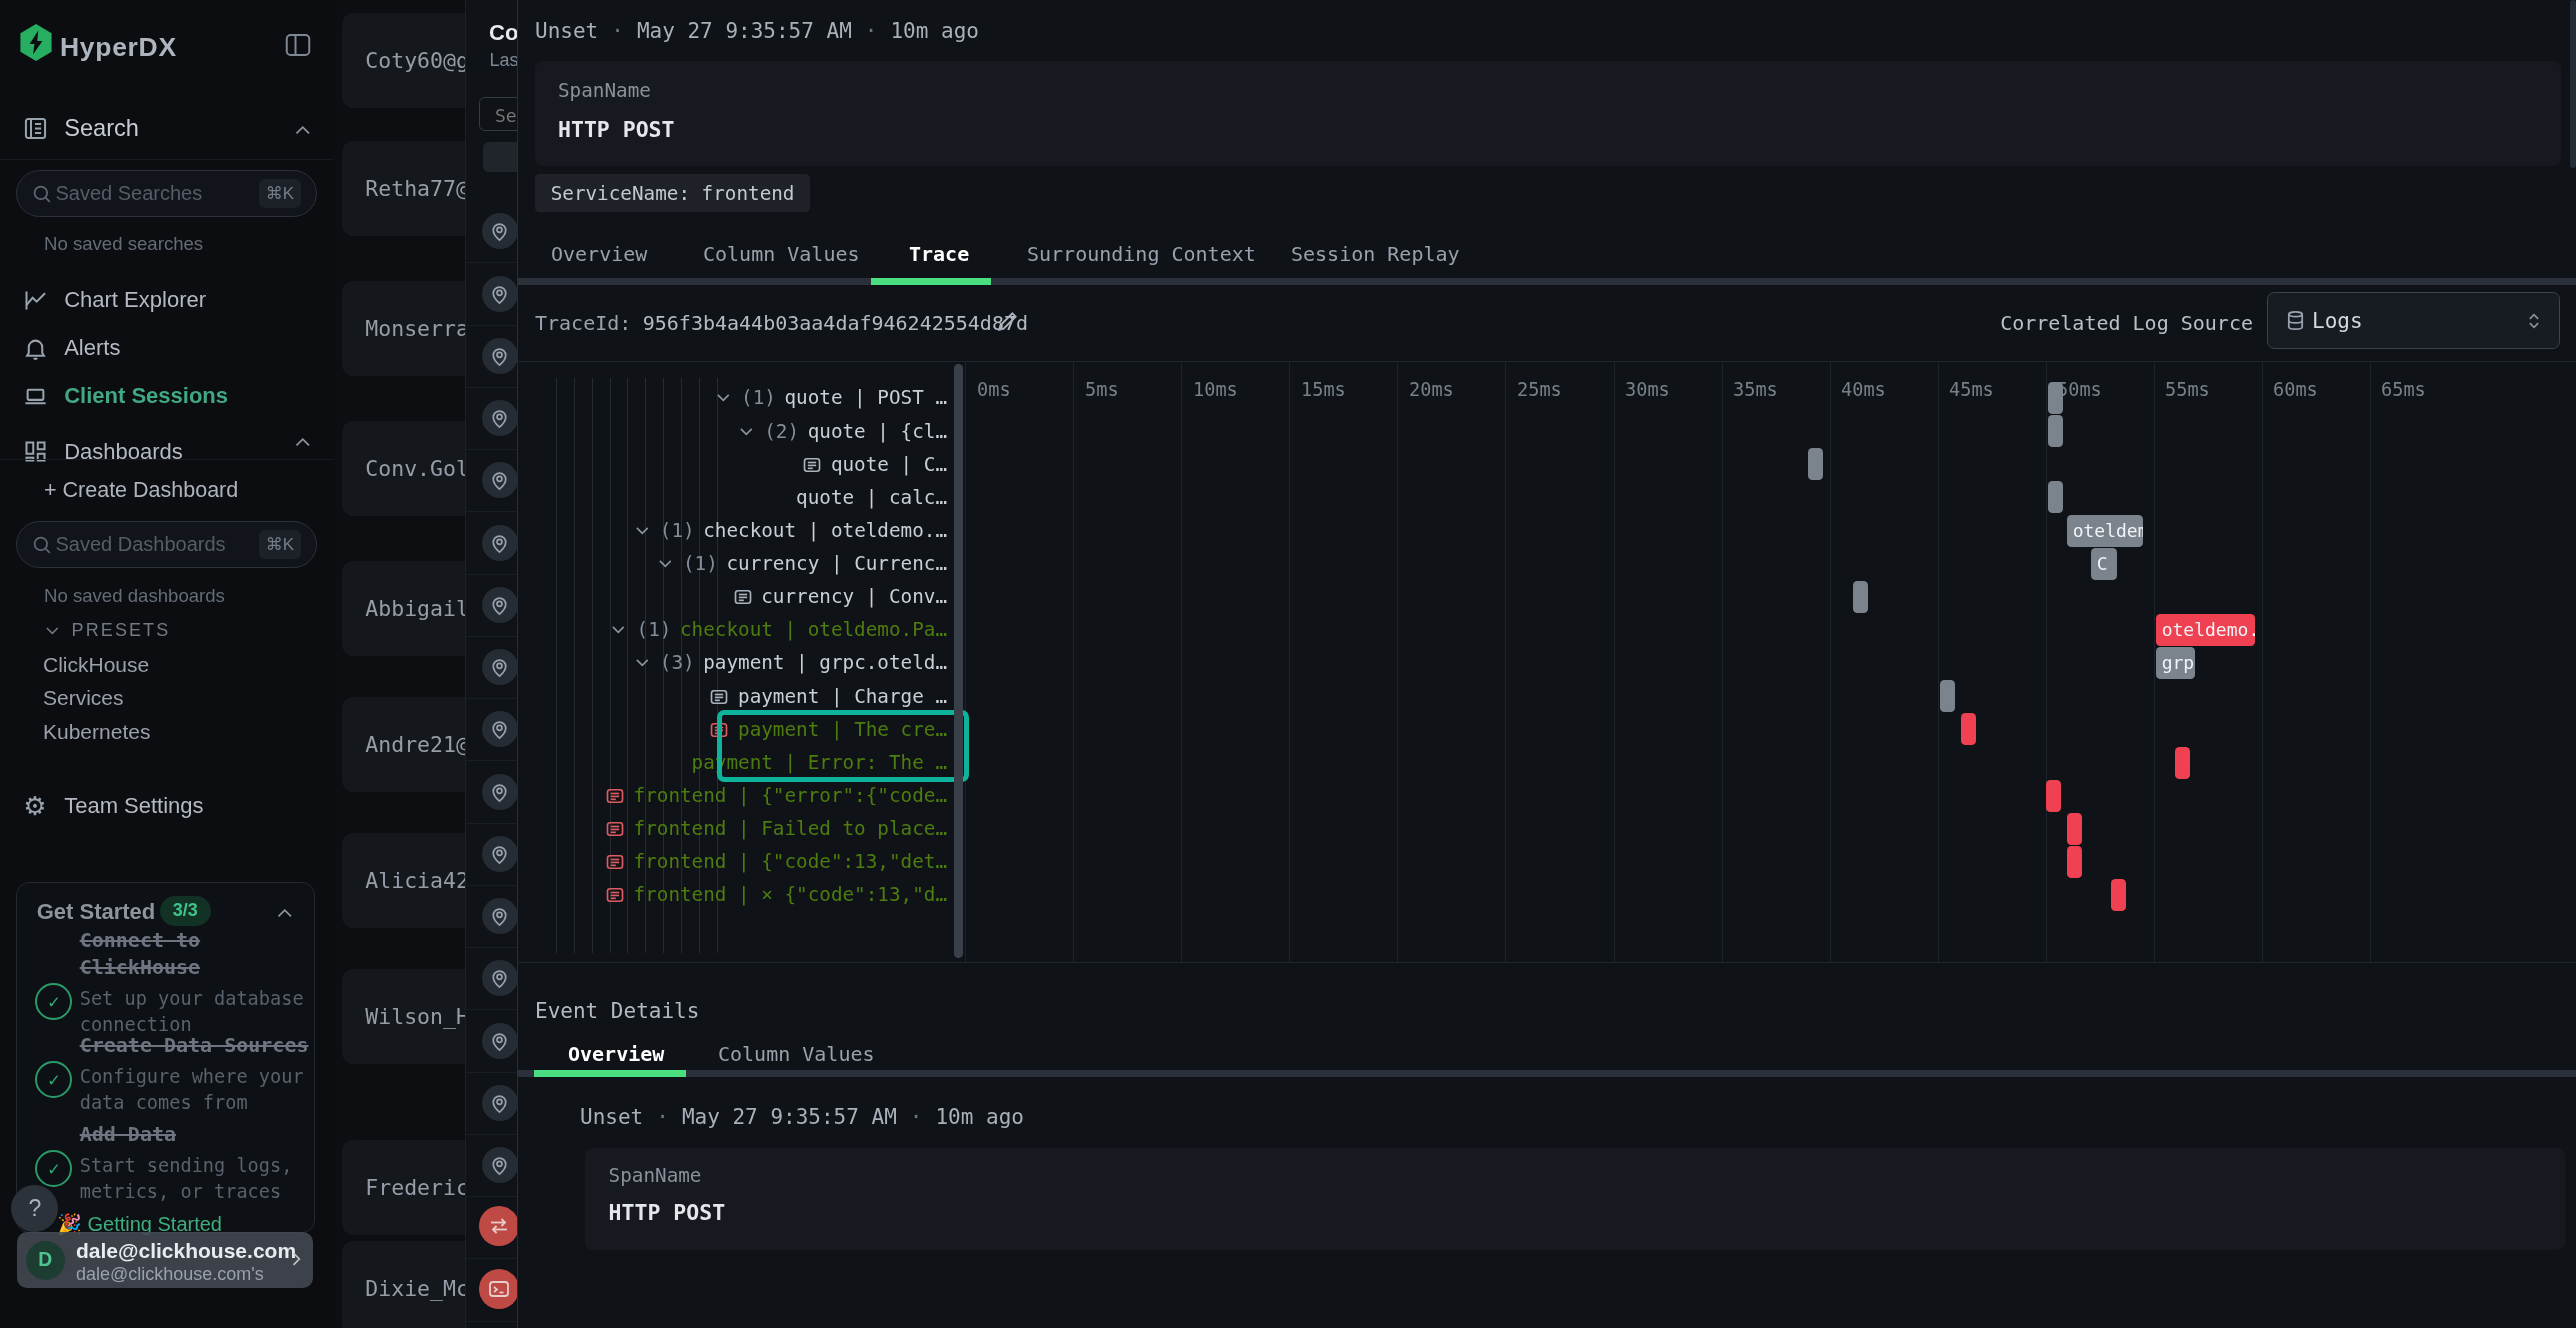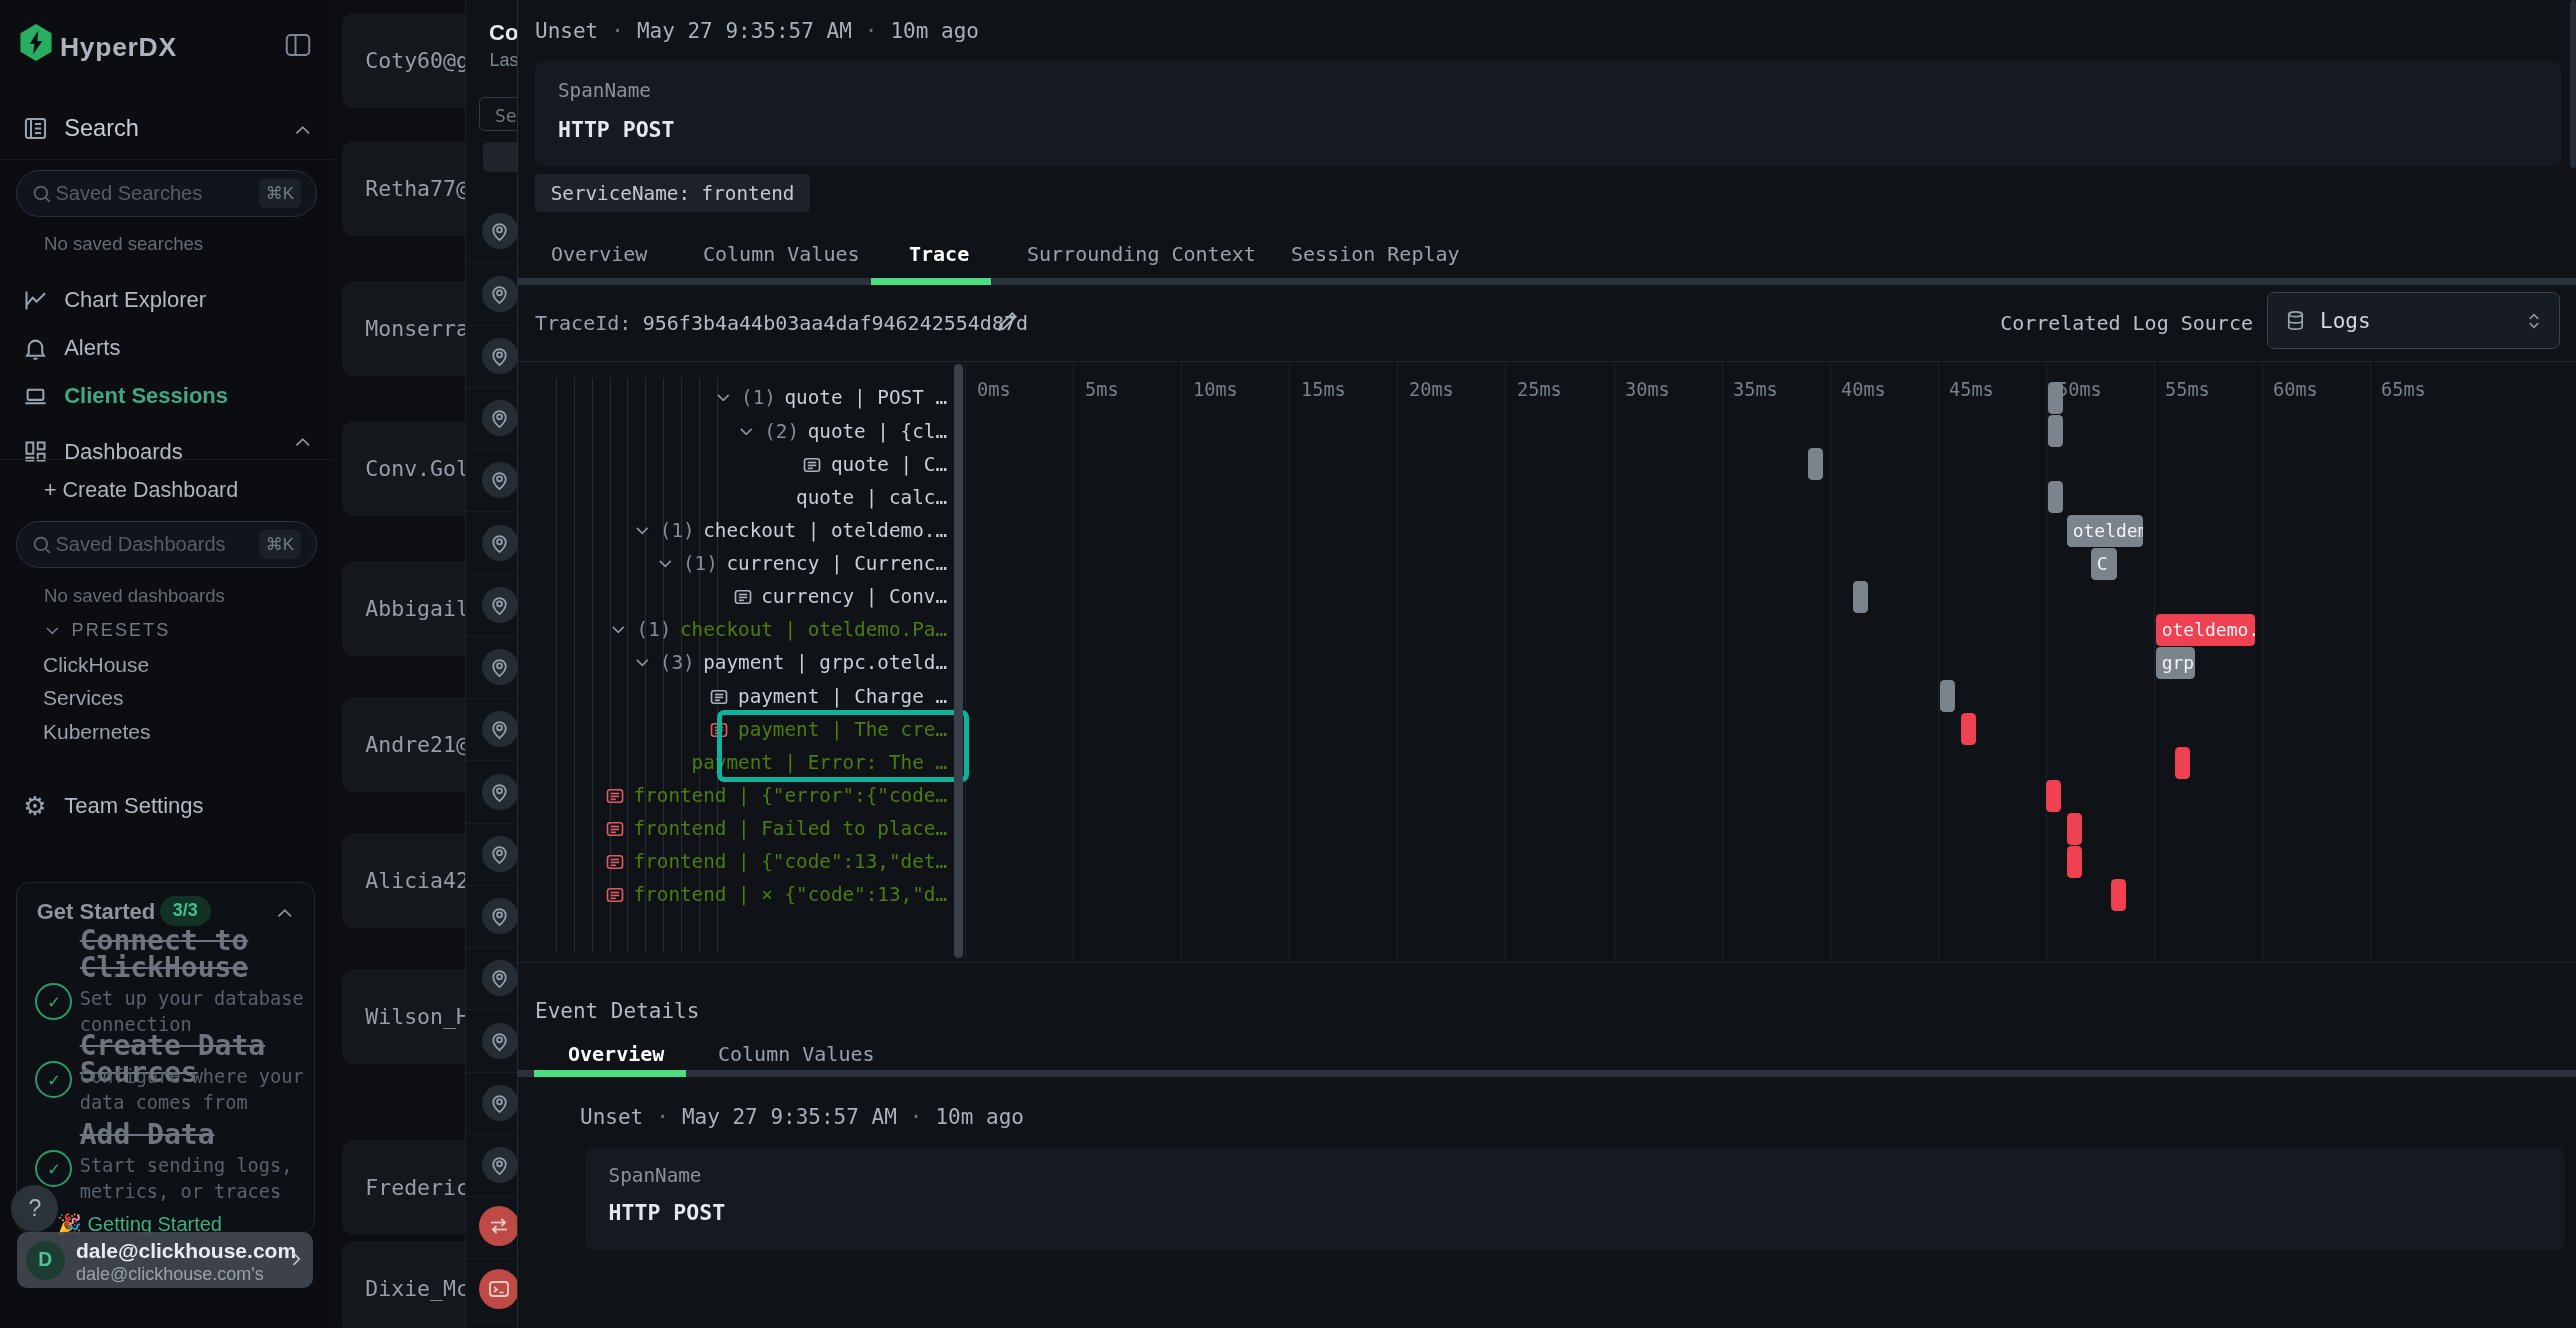--- a/index.html
+++ b/index.html
@@ -19,21 +19,21 @@
              display:flex;align-items:center;gap:1px;padding:0 14.3px;box-sizing:border-box;}
   .searchbox input{flex:1;background:transparent;border:none;outline:none;color:#8a929d;font-size:20px;font-family:inherit;min-width:0;}
   .searchbox input::placeholder{color:#555d67;}
   .kbd-chip{background:#1c2128;border-radius:5.7px;color:#737d88;font-size:17px;padding:4.3px 7.2px;}
   .muted-note{position:absolute;left:44px;font-size:18.6px;color:#646c77;}
   .preset{position:absolute;left:43px;font-size:21px;color:#9aa1ab;}
   #getstarted{position:absolute;left:15.7px;top:882px;width:299px;height:351px;border:1.4px solid #232931;border-radius:13px;background:#0d1014;box-sizing:border-box;}
   .gs-item{position:absolute;left:0;width:296px;}
   .gs-check{position:absolute;left:18.6px;width:33px;height:33px;border:2.1px solid #2b9a68;border-radius:50%;color:#2fae76;
             display:flex;align-items:center;justify-content:center;font-size:18.6px;}
-  .gs-title{position:absolute;left:63px;font-size:28px;font-weight:bold;color:#6e7580;text-decoration:line-through;line-height:27px;}
+  .gs-title{position:absolute;left:63px;font-size:20px;font-weight:bold;color:#6e7580;text-decoration:line-through;line-height:27px;}
   .gs-desc{position:absolute;left:63px;font-size:18.6px;color:#59616b;line-height:26px;}
   #userchip{position:absolute;left:17px;top:1232px;width:296px;height:56px;background:rgba(68,74,82,0.88);border-radius:10px;}
 
   
   #sessions{position:absolute;left:333px;top:0;width:132px;height:1328px;background:#0c0e12;overflow:hidden;}
   .sess-card{position:absolute;left:9.3px;width:157px;height:95px;background:#14171c;border-radius:11.4px;}
   .sess-name{position:absolute;left:23px;top:0;height:95px;display:flex;align-items:center;font-size:21.5px;color:#969da7;white-space:nowrap;}
 
   
   #minipanel{position:absolute;left:465px;top:0;width:52px;height:1328px;background:#0f1216;border-left:1.4px solid #1c2127;overflow:hidden;}
@@ -69,21 +69,21 @@
   .docicon{width:20px;height:20px;stroke:#aab2bc;fill:none;stroke-width:2;}
   .trow.err .docicon{stroke:#dd5c62;}
   .bar{position:absolute;height:31.5px;border-radius:4.3px;overflow:hidden;color:#f2f4f7;font-size:18px;line-height:31.5px;padding-left:5.7px;box-sizing:border-box;white-space:nowrap;}
   .bar.gray{background:#7b838c;}
   .bar.red{background:#ef4151;}
   #highlight{position:absolute;left:199px;top:710px;width:252px;height:72px;border:5.7px solid #0db49b;border-radius:7.2px;box-sizing:border-box;}
   #wf-scrollbar{position:absolute;left:436px;top:364px;width:8.6px;height:594px;background:#39404a;border-radius:4.3px;}
 
   
   #logselect{position:absolute;right:15.7px;top:292px;width:293px;height:57px;border:1.4px solid #3b434e;border-radius:7.2px;background:#171b22;
-             box-sizing:border-box;display:flex;align-items:center;gap:13px;padding:0 15.7px;justify-content:center;}
+             box-sizing:border-box;display:flex;align-items:center;gap:5px;padding:0 15.7px;justify-content:center;}
 
   
   #footer{position:absolute;left:0;bottom:0;width:2059px;height:64px;background:#1b2129;border-top:1.4px solid #2a313b;box-sizing:border-box;}
   .fline{display:flex;align-items:center;gap:11.4px;position:absolute;left:34px;top:0;height:63px;font-size:19.3px;color:#8d96a2;white-space:nowrap;}
   .keycap{display:inline-block;border:1.4px solid #55647a;border-radius:5.7px;background:#2b3545;color:#cdd6e2;font-size:18.6px;padding:2.9px 8.6px;line-height:23px;}
   .fdiv{width:1.4px;height:33px;background:#39424e;margin:0 13px;}
 </style>
 </head>
 <body>
 

